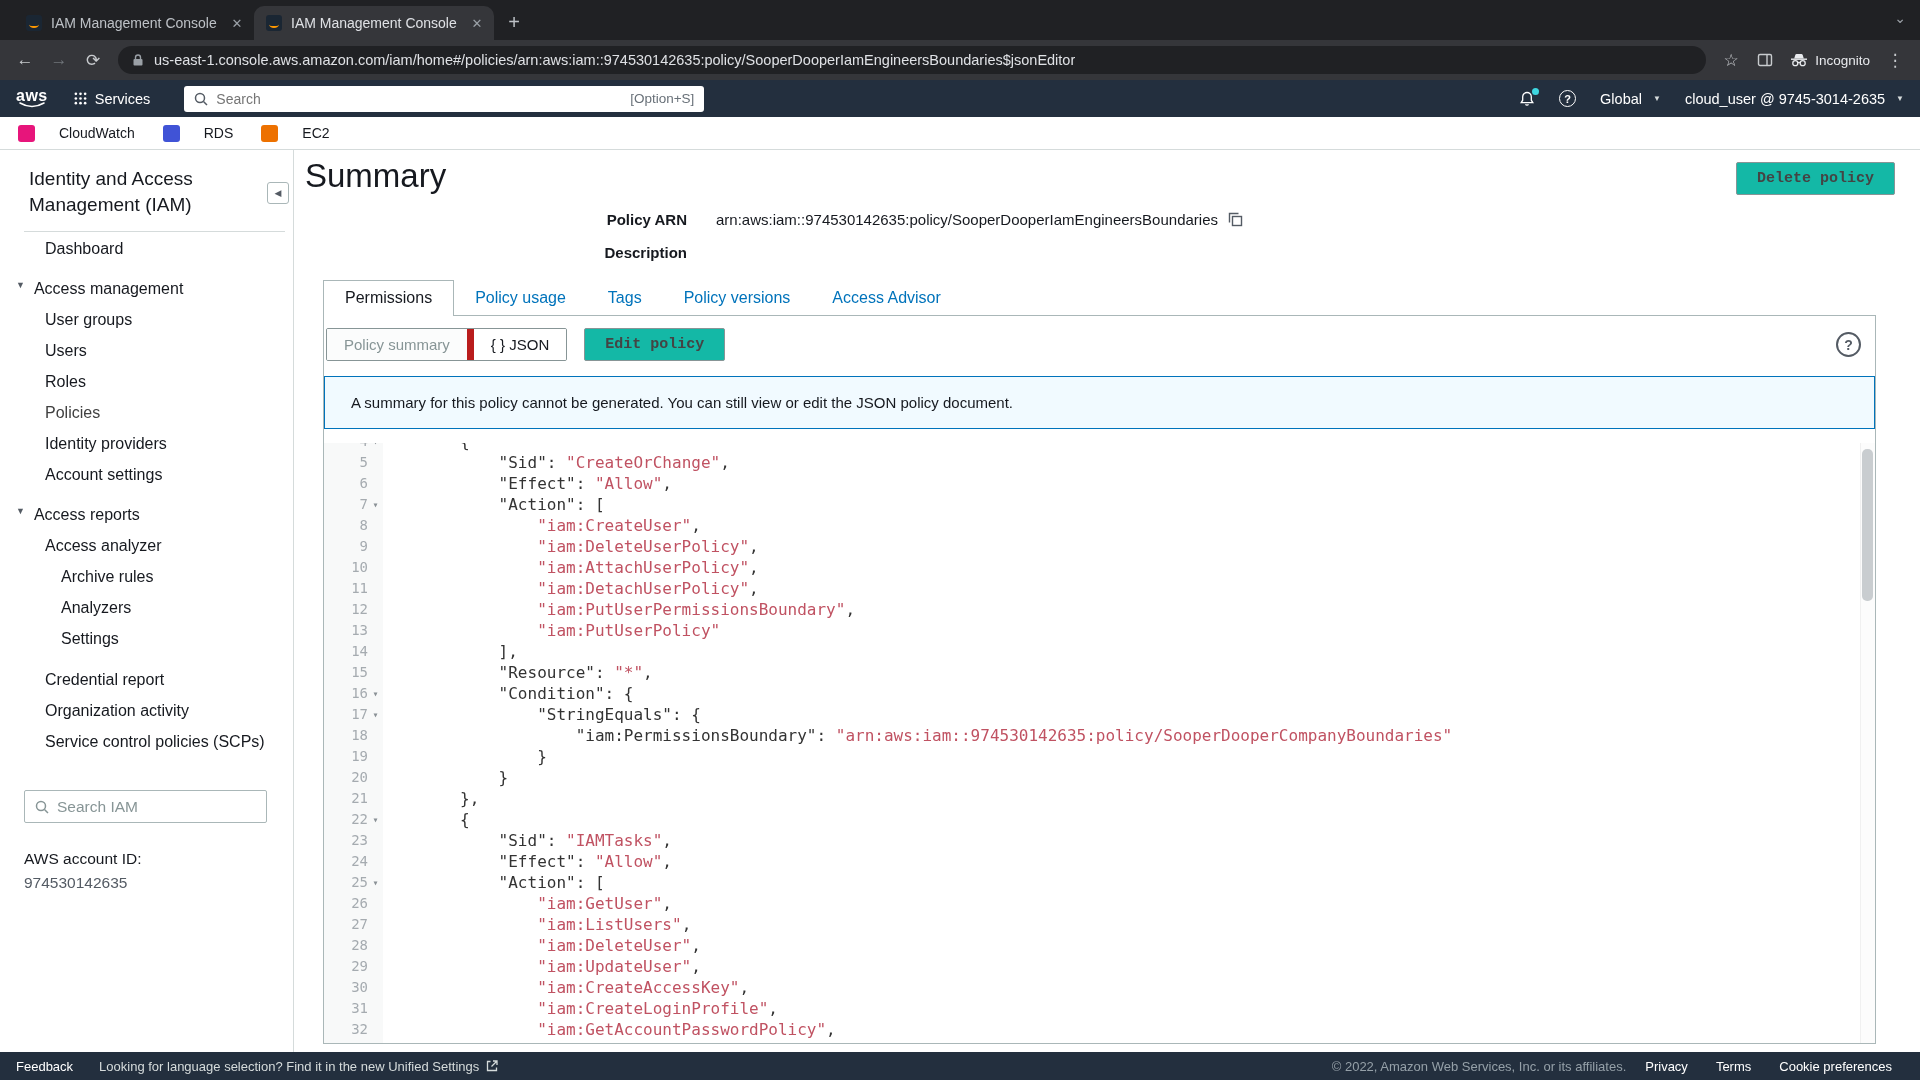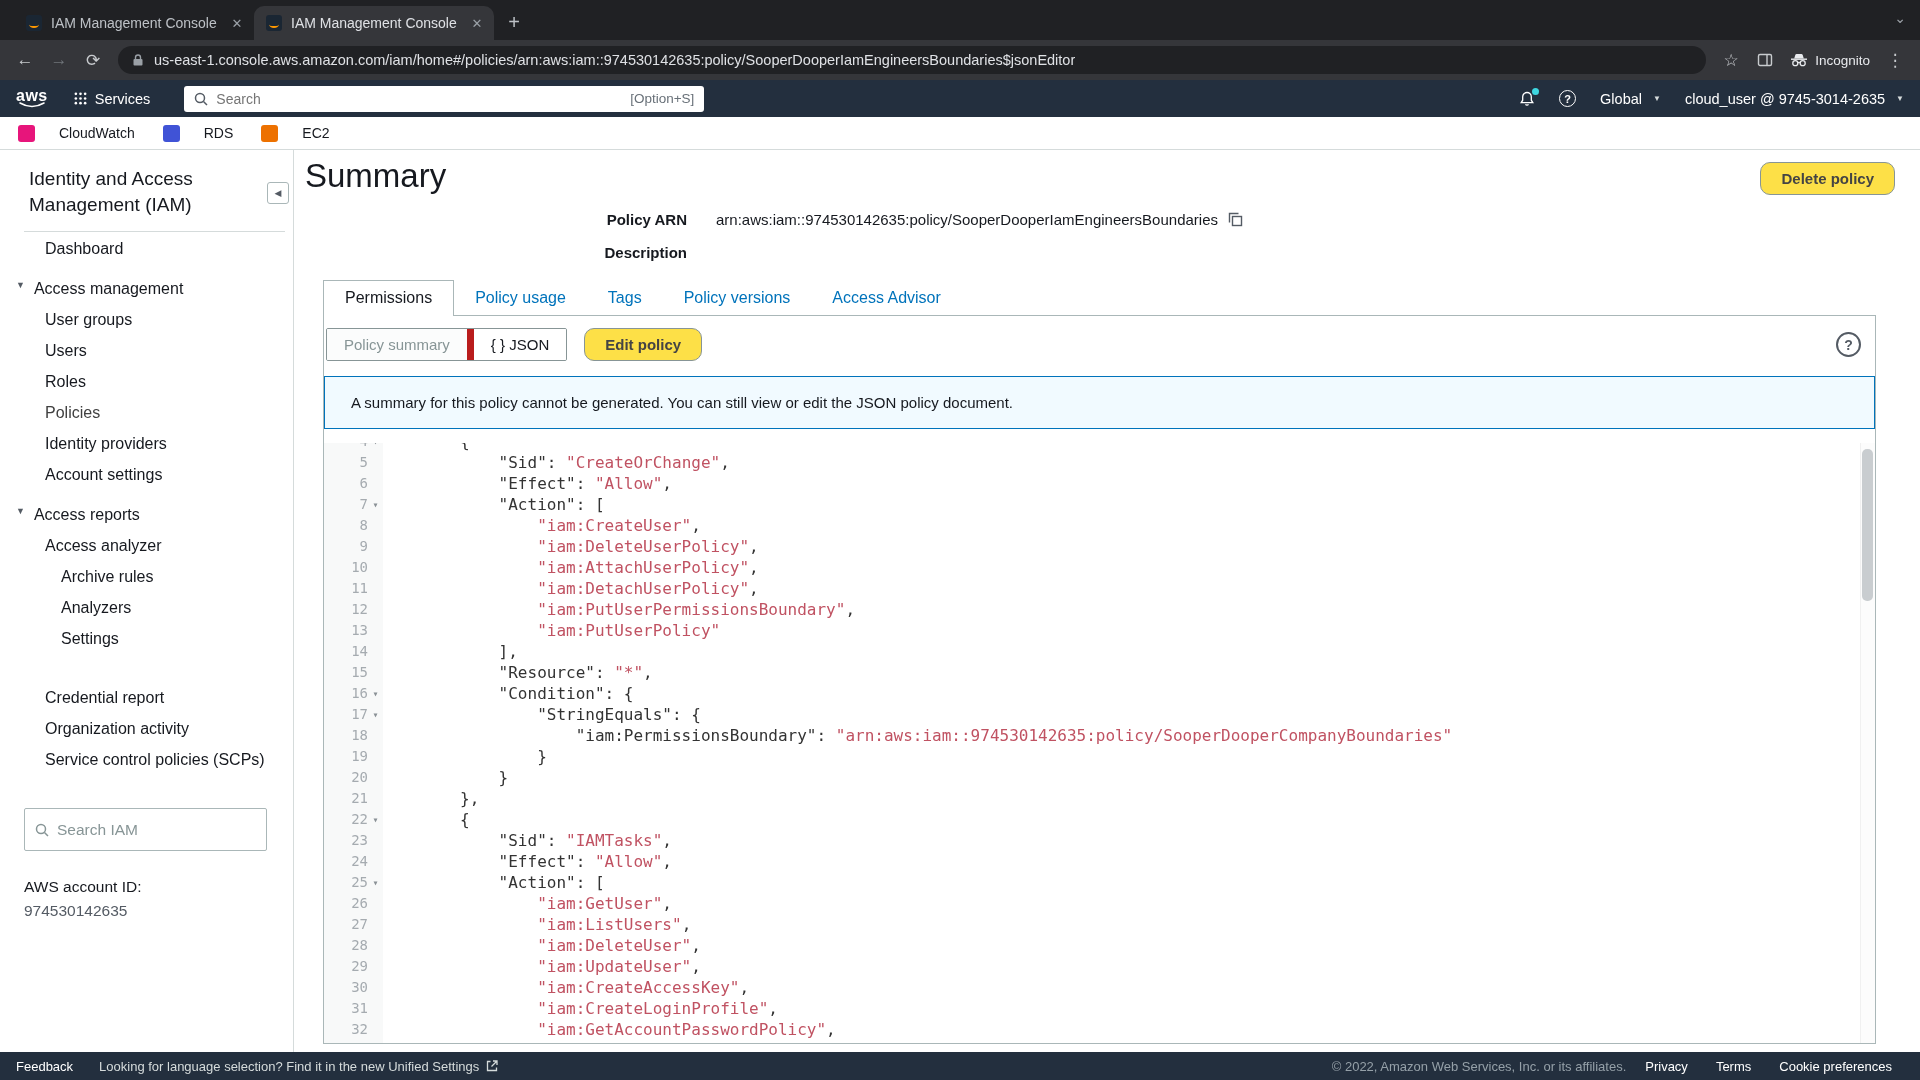--- a/index.html
+++ b/index.html
@@ -47,36 +47,36 @@
 
   
   .app{flex:1;display:flex;min-height:0}
   .sidebar{width:294px;flex-shrink:0;border-right:1px solid #d5dbdb;padding-top:16px;position:relative;overflow:hidden}
   .sb-title{font-size:19px;line-height:1.35;padding:0 70px 14px 29px;color:#16191f}
   .sb-divider{border-bottom:1px solid #d5dbdb;margin:0 8px 8px 24px}
   .nav-item{height:31px;display:flex;align-items:flex-start;font-size:16px;color:#16191f;cursor:pointer}
   .nav-item.link,.nav-item.sub{padding-left:45px}
   .nav-item.sub2{padding-left:61px}
   .nav-item.section{padding-left:16px;margin-top:9px}
-  .nav-item.gap{margin-top:28px}
+  .nav-item.gap{margin-top:10px}
   .nav-item.active .nav-label{color:#404040}
   .tri{display:none;font-size:9px;color:#545b64;margin-right:9px}
   .nav-item.section .tri{display:inline}
-  .sb-search{margin:26px 26px 0 24px;height:43px;border:1px solid #aab7b8;border-radius:2px;display:flex;align-items:center;gap:8px;padding:0 10px;background:#fff}
+  .sb-search{margin:26px 26px 0 24px;height:33px;border:1px solid #aab7b8;border-radius:2px;display:flex;align-items:center;gap:8px;padding:0 10px;background:#fff}
   .sb-search input{border:none;outline:none;flex:1;font-size:15.5px;font-family:inherit;color:#16191f;min-width:0}
   .sb-search input::placeholder{color:#879596}
   .sb-account{margin:27px 24px 0 24px;font-size:15.5px}
   .sb-account .val{color:#545b64;margin-top:6px}
   .collapse-btn{position:absolute;top:32px;right:4px;width:22px;height:22px;background:#fff;border:1px solid #aab7b8;border-radius:3px;display:flex;align-items:center;justify-content:center;color:#545b64;font-size:9px;cursor:pointer}
 
   
   .main{flex:1;min-width:0;display:flex;flex-direction:column;padding:6px 25px 8px 11px;overflow:hidden;background:#fff}
   .main-header{display:flex;justify-content:space-between;align-items:flex-start}
   .page-title{font-size:33px;font-weight:400;color:#16191f;line-height:40px}
-  .btn{background:#fde047;border:1px solid #879596;border-radius:10px;font-weight:700;font-size:15px;color:#444;padding:7px 20px;cursor:pointer;font-family:Liberation Sans, sans-serif}
+  .btn{background:#14b8a6;border:1px solid #879596;border-radius:2px;font-weight:700;font-size:15px;color:#444;padding:7px 20px;cursor:pointer;font-family:Liberation Mono, monospace}
   .main-header .btn{margin-top:6px}
   .kv{display:flex;align-items:center;margin-top:14px;font-size:15px}
   .kv-label{width:382px;text-align:right;font-weight:700;flex-shrink:0}
   .kv-value{margin-left:29px;display:flex;align-items:center;gap:10px;min-height:19px}
   .copy-ic{cursor:pointer;display:flex}
   .tabs-row{display:flex;align-items:flex-end;margin:18px 19px 0 18px;border-bottom:1px solid #aab7b8}
   .ptab{padding:8px 21px;font-size:16px;color:#0073bb;cursor:pointer;white-space:nowrap}
   .ptab.active{background:#fff;border:1px solid #aab7b8;border-bottom:none;color:#16191f;margin-bottom:-1px;padding-bottom:9px}
   .panel{flex:1;margin:0 19px 0 18px;border:1px solid #aab7b8;border-top:none;display:flex;flex-direction:column;min-height:0;position:relative;background:#fff}
   .panel-toolbar{display:flex;align-items:center;padding:12px 14px 10px 2px}

